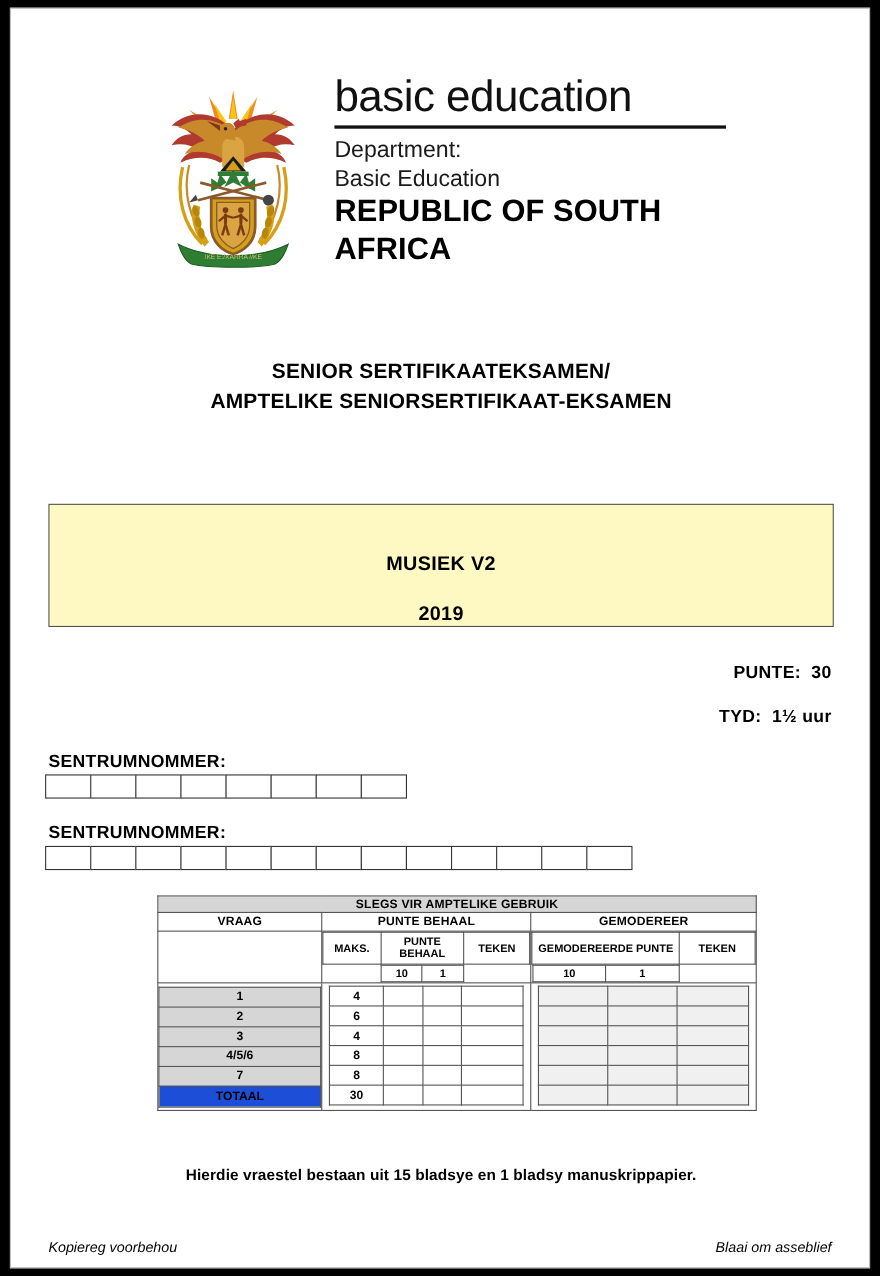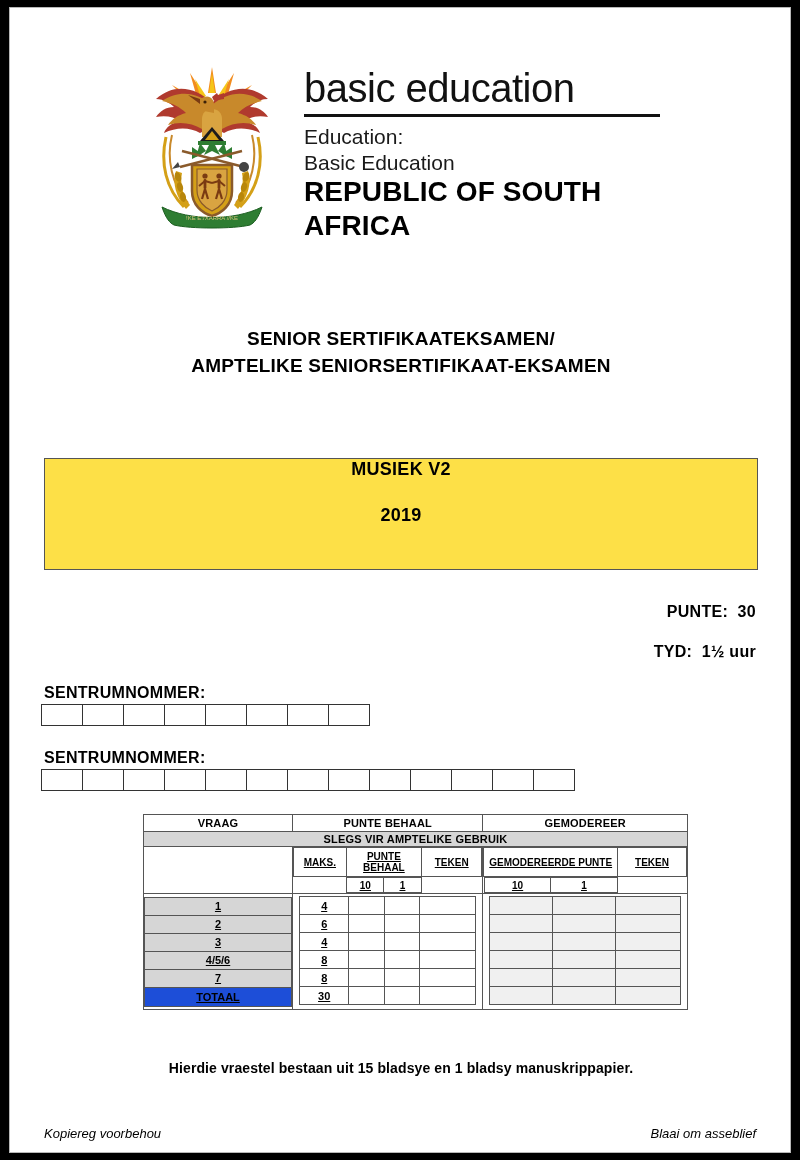--- a/index.html
+++ b/index.html
@@ -36,21 +36,21 @@
   
   .header {
     position: absolute;
     left: 0;
     top: 36px;
     width: 782px;
     height: 190px;
   }
   .logo-row {
     display: flex;
-    align-items: center;
+    align-items: flex-end;
     justify-content: center;
     gap: 22px;
   }
   .coat {
     width: 140px;
     height: 170px;
     flex: none;
     position: relative;
   }
   .dept-text {
@@ -98,27 +98,27 @@
     letter-spacing: 0.2px;
   }
 
   
   .subject-box {
     position: absolute;
     left: 34px;
     top: 450px;
     width: 714px;
     height: 112px;
-    background: #fde047;
+    background: #fef9c3;
     border: 1px solid #555;
     box-sizing: border-box;
     display: flex;
     flex-direction: column;
     align-items: center;
-    justify-content: flex-start;
+    justify-content: flex-end;
     gap: 25px;
   }
   .subject-name {
     font-size: 18px;
     font-weight: bold;
     letter-spacing: 0.3px;
   }
   .subject-year {
     font-size: 18px;
     font-weight: bold;
@@ -194,21 +194,20 @@
     background: #ffffff;
     height: 16px;
     font-size: 11px;
     letter-spacing: 0.2px;
   }
   .sub-wrap {
     width: 100%;
     border-collapse: collapse;
     font-size: 10px;
     font-weight: bold;
-    text-decoration: underline;
   }
   .sub-wrap td {
     border: 1px solid #555;
     text-align: center;
     vertical-align: middle;
     font-weight: bold;
   }
   .nb { border: none !important; }
   .pad-cell { padding: 4px 6px 4px 6px; }
 
@@ -353,21 +352,21 @@
           </g>
 
           <path d="M20 148 C48 162 92 162 120 148 C116 160 112 164 108 166 C92 170 48 170 32 166 C28 164 24 160 20 148 Z" fill="#2e7d32" stroke="#1b5e20" stroke-width="1"></path>
           <text x="70" y="161" font-size="6" fill="#d4c27a" text-anchor="middle" font-family="'Liberation Sans', sans-serif">!KE E:/XARRA //KE</text>
         </svg>
       </div>
 
       <div class="dept-text">
         <div class="dept-title">basic education</div>
         <div class="dept-rule"></div>
-        <div class="dept-l1">Education:</div>
+        <div class="dept-l1">Department:</div>
         <div class="dept-l2">Basic Education</div>
         <div class="dept-l3">REPUBLIC OF SOUTH AFRICA</div>
       </div>
     </div>
   </div>
 
   <div class="exam-title">
     <div>SENIOR SERTIFIKAATEKSAMEN/</div>
     <div>AMPTELIKE SENIORSERTIFIKAAT-EKSAMEN</div>
   </div>
@@ -405,26 +404,26 @@
     <div class="cell"></div>
     <div class="cell"></div>
     <div class="cell"></div>
     <div class="cell"></div>
     <div class="cell"></div>
   </div>
 
   <table class="marktable">
     <tbody>
           <tr>
+      <td class="t-title" colspan="3">SLEGS VIR AMPTELIKE GEBRUIK</td>
+    </tr>
+    <tr>
       <td class="t-group vraag-col">VRAAG</td>
       <td class="t-group">PUNTE BEHAAL</td>
       <td class="t-group">GEMODEREER</td>
-    </tr>
-    <tr>
-      <td class="t-title" colspan="3">SLEGS VIR AMPTELIKE GEBRUIK</td>
     </tr>
     <tr>
       <td class="vraag-col">&nbsp;</td>
       <td class="pad-cell">
         <table class="sub-wrap">
           <tbody>
                   <tr>
             <td style="width:28%;height:28px;">MAKS.</td>
             <td style="width:40%;">PUNTE BEHAAL</td>
             <td style="width:32%;">TEKEN</td>

